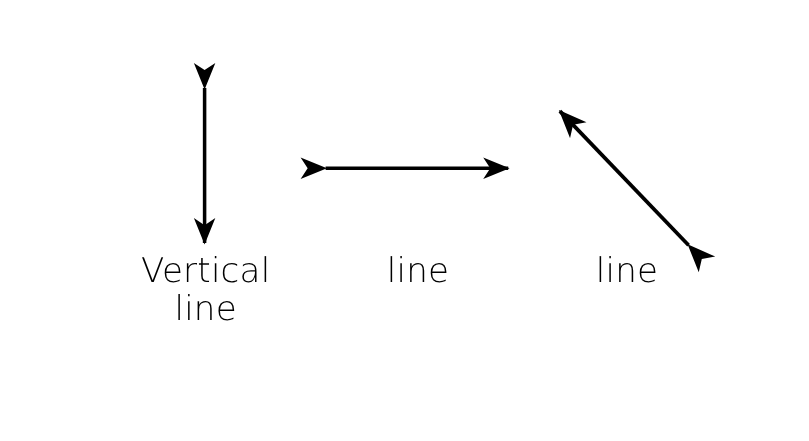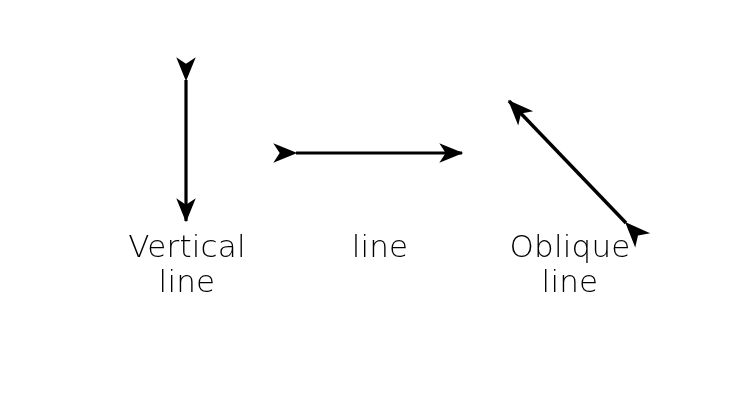--- a/index.html
+++ b/index.html
@@ -79,17 +79,16 @@
   <div class="caption" id="caption-vertical">
     <span class="cap-line">Vertical</span>
     <span class="cap-line">line</span>
   </div>
 
   <div class="caption" id="caption-horizontal">
     <span class="cap-line">line</span>
   </div>
 
   <div class="caption" id="caption-oblique">
-    <span class="cap-line">Oblique</span>
     <span class="cap-line">line</span>
   </div>
 
 </div>
 
 </body></html>

